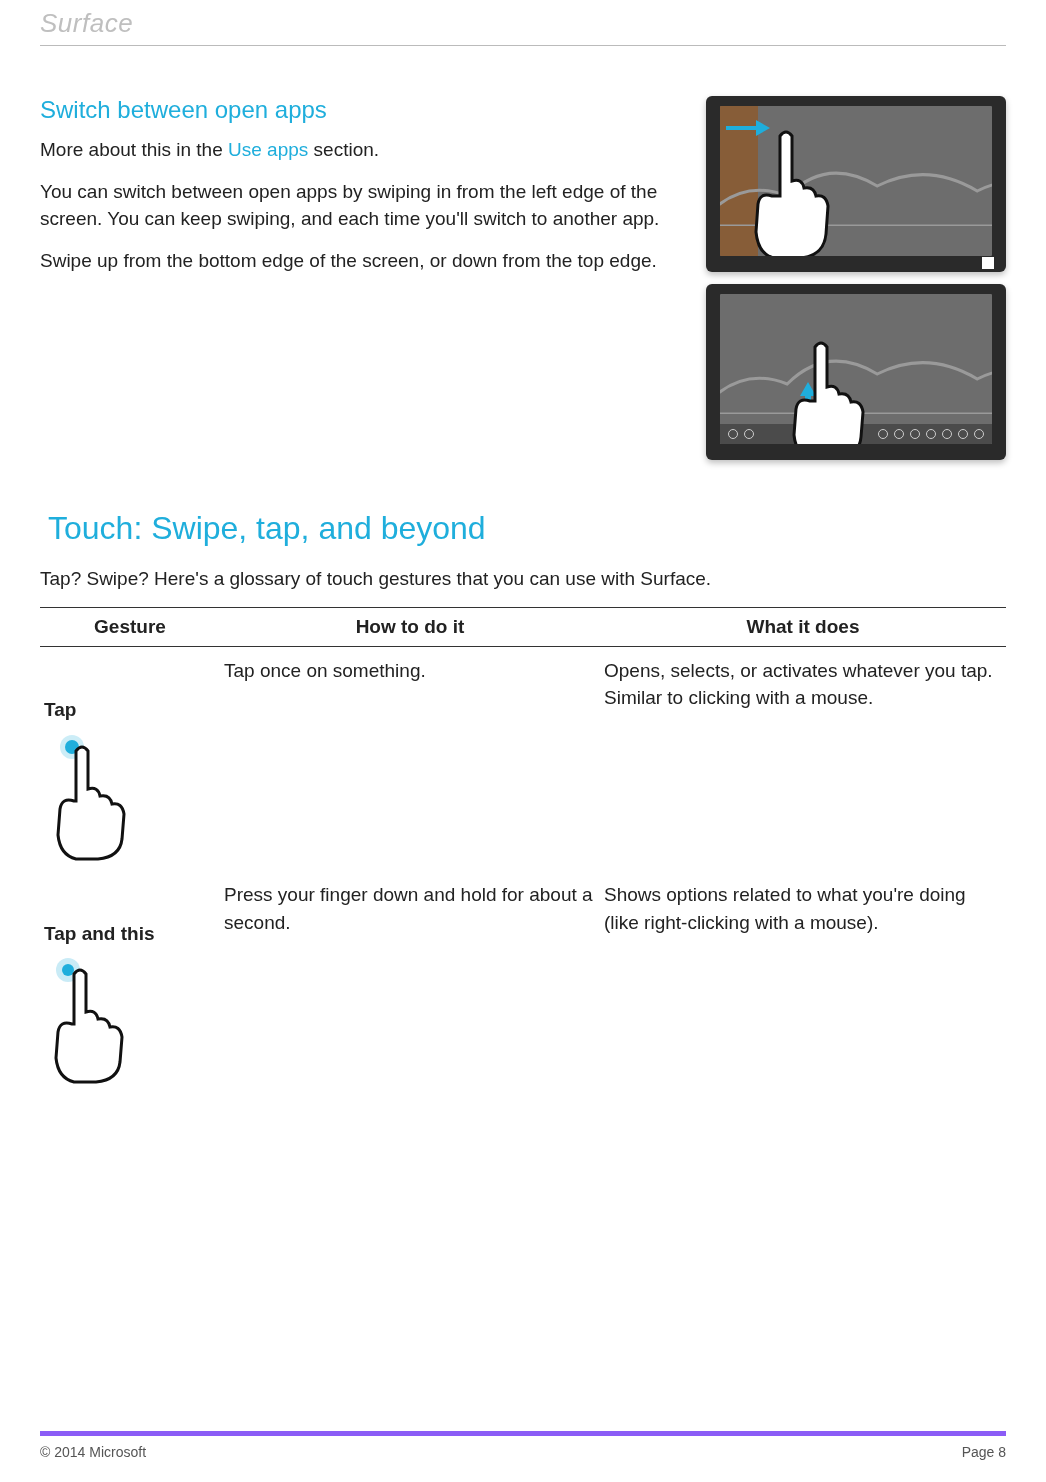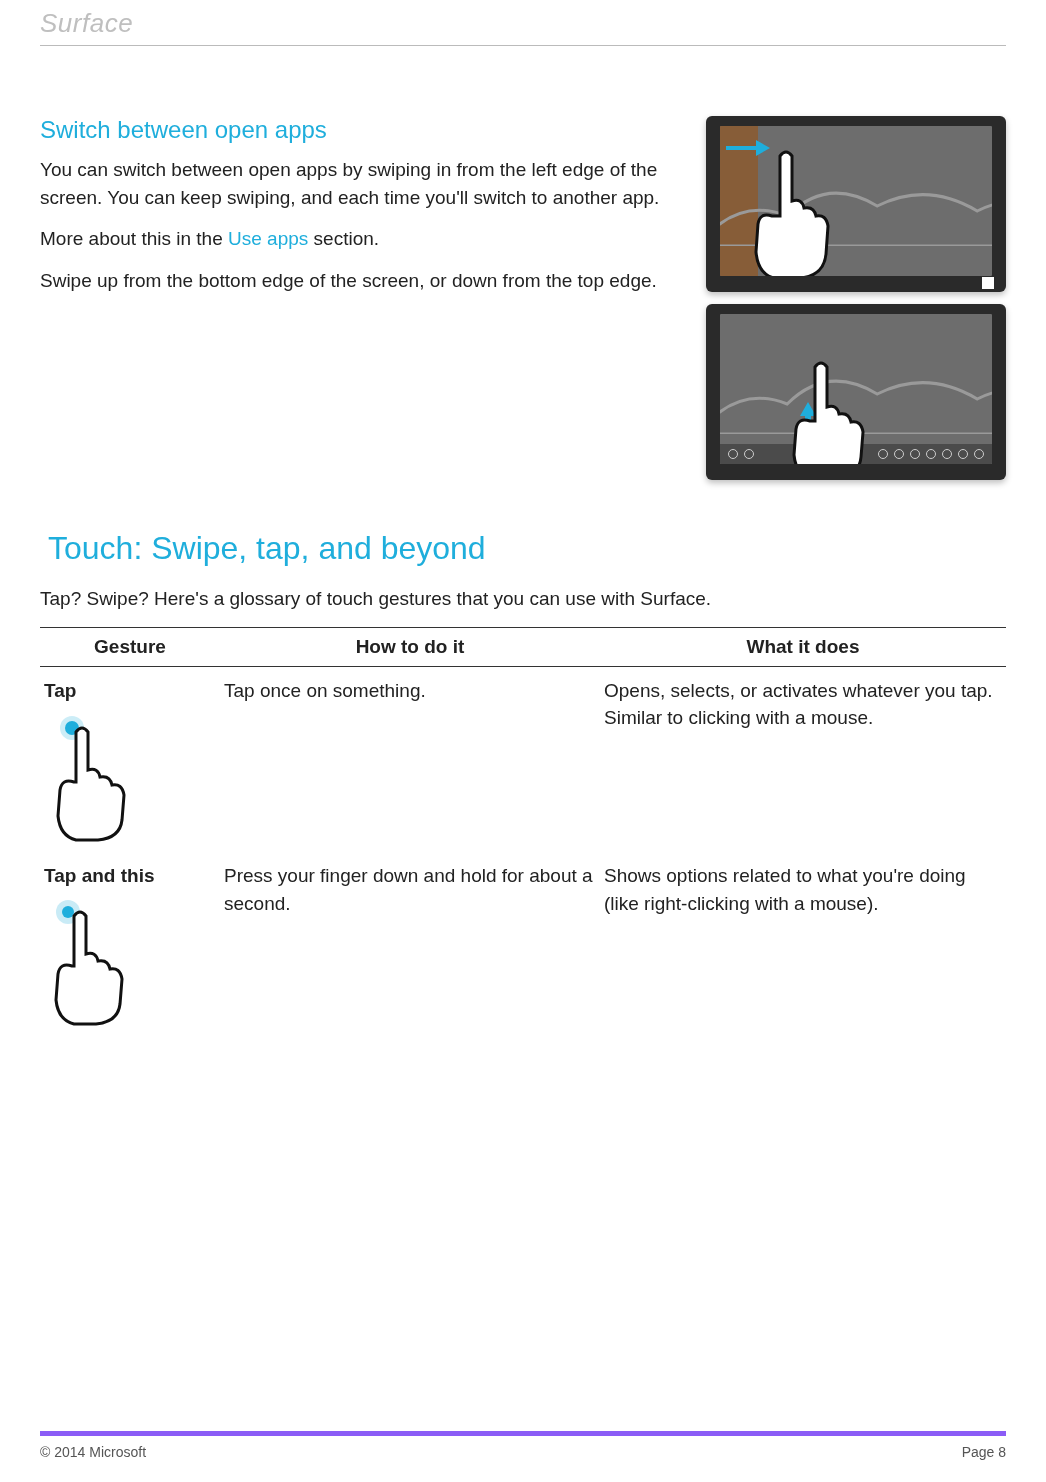--- a/index.html
+++ b/index.html
@@ -20,21 +20,21 @@
   }
   .logo {
     font-family: "Segoe UI Light","Segoe UI",sans-serif;
     font-style: italic;
     font-size: 26px;
     color: #bfbfbf;
     letter-spacing: 0.5px;
     font-weight: 300;
   }
   .content { padding-top: 50px; }
-  .two-col { display: flex; gap: 16px; margin-top: 20px; }
+  .two-col { display: flex; gap: 16px; }
   .left-col { flex: 1; }
   .right-col { width: 300px; display:flex; flex-direction:column; gap:12px;}
   h2.sub {
     color: #1faedc;
     font-weight: 400;
     font-size: 24px;
     margin-bottom: 12px;
   }
   h1.main {
     color: #1faedc;
@@ -117,21 +117,21 @@
     font-weight:700;
     padding:8px 4px;
     border-bottom:1.5px solid #333;
     border-top:1.5px solid #333;
   }
   table.gestures td {
     vertical-align:top;
     padding:10px 6px 10px 4px;
     line-height:1.45;
   }
-  .gesture-label { font-weight:700; display:block; margin-bottom:8px;}
+  .gesture-label { font-weight:700; display:block; margin-bottom:8px;margin-top:39px;}
   .gesture-icon-box {
     width:110px;height:130px;
     position:relative;
   }
   .footer {
     position:absolute;
     left:40px; right:40px; bottom:22px;
     display:flex;
     justify-content:space-between;
     border-top:5px solid #8b5cf6;
@@ -144,24 +144,24 @@
 <body>
 
 <div class="header">
   <div class="logo">Surface</div>
 </div>
 
 <div class="content">
   <div class="two-col">
     <div class="left-col">
       <h2 class="sub">Switch between open apps</h2>
-      <p>You can switch between open apps by swiping in from the left edge of the screen. You can keep swiping, and each time you'll switch to another app.</p>
       <p>
         <span>More about this in the </span><a href="#" class="link">Use apps</a><span> section.</span>
       </p>
+      <p>You can switch between open apps by swiping in from the left edge of the screen. You can keep swiping, and each time you'll switch to another app.</p>
 
       <p>Swipe up from the bottom edge of the screen, or down from the top edge.</p>
     </div>
 
     <div class="right-col">
 
       <div class="tablet">
         <div class="screen">
           <div class="edge-bar"></div>
           <div class="arrow-right">

